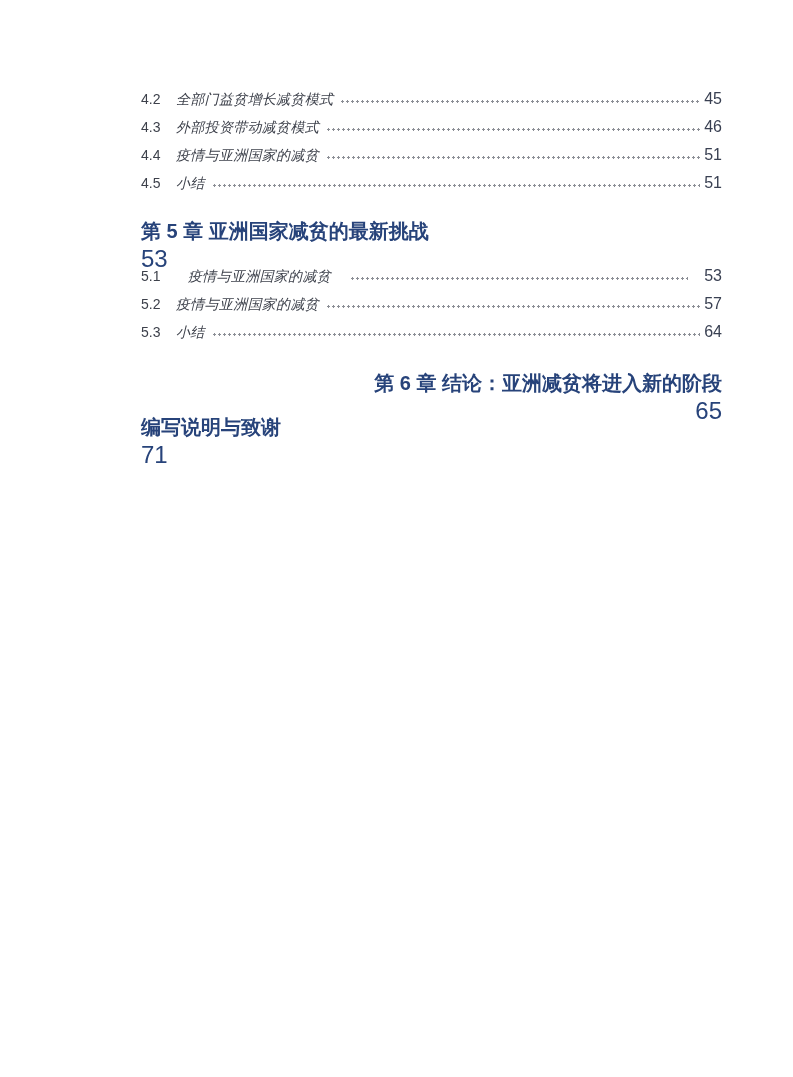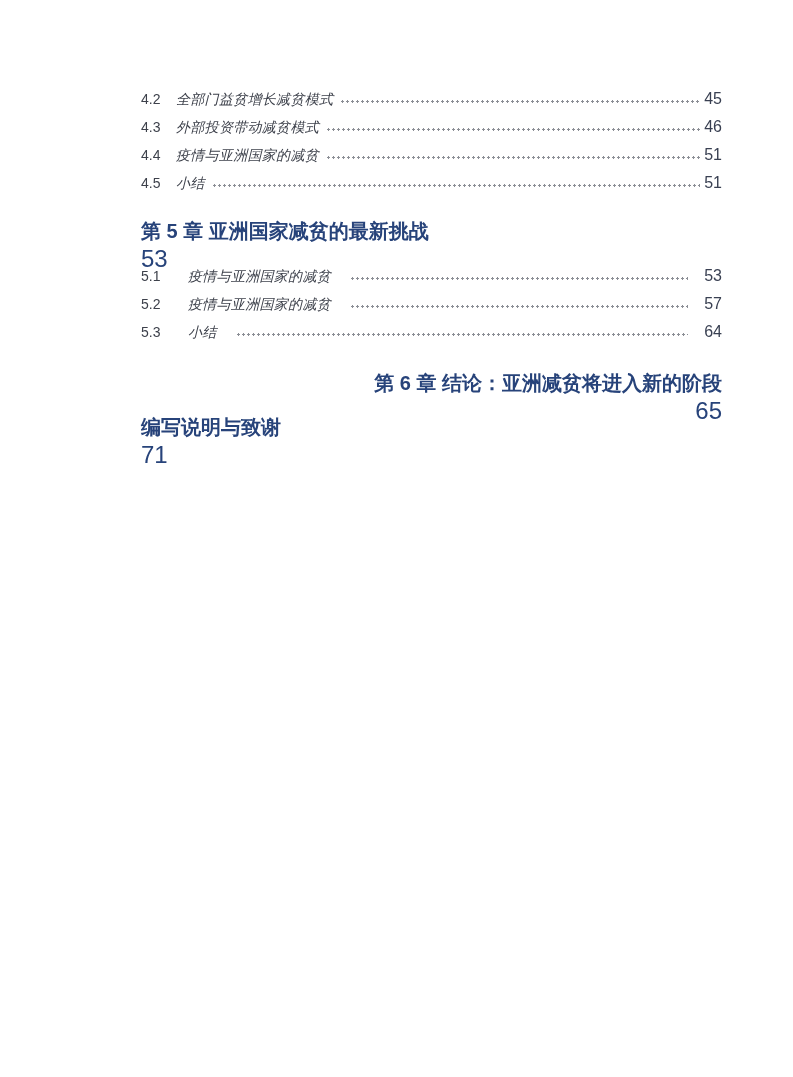--- a/index.html
+++ b/index.html
@@ -76,21 +76,21 @@
   .row.chapter .leader {
     background-image: radial-gradient(circle, #7e88a3 1.2px, transparent 1.3px);
     background-size: 6px 3px;
     transform: translateY(1px);
   }
   
   .row.r0 { margin-top: 91px; }
   .row.r1, .row.r2, .row.r3 { margin-top: 12px; }
   .row.r4 { margin-top: 27px; }
   .row.r5 { margin-top: 23px; gap: 12px; }
-  .row.r6, .row.r7 { margin-top: 12px; gap: 12px; }
+  .row.r6, .row.r7 { margin-top: 12px; }
   .row.r8 { margin-top: 30px; align-items: flex-end; }
   .row.r9 { margin-top: 17px; }
 </style>
 </head>
 <body>
 
 <div class="page">
   <div class="toc">
 
     <div class="row sub r0">

